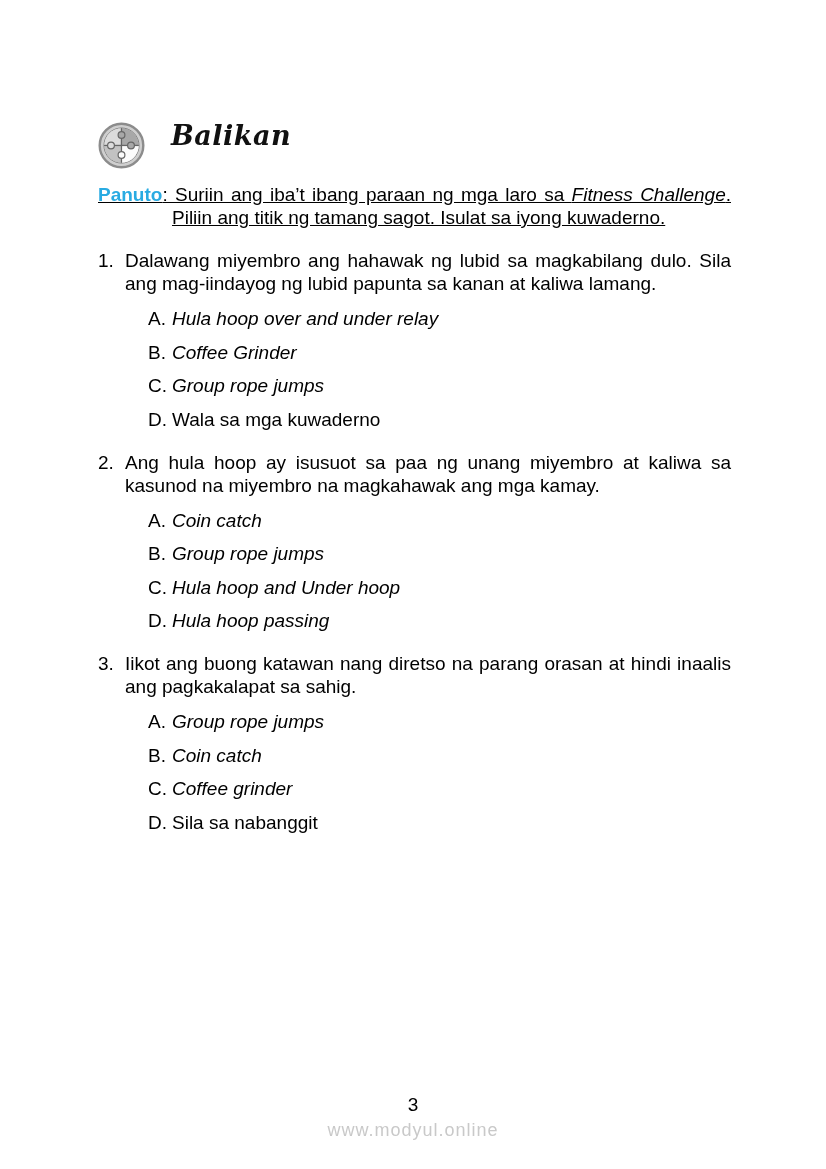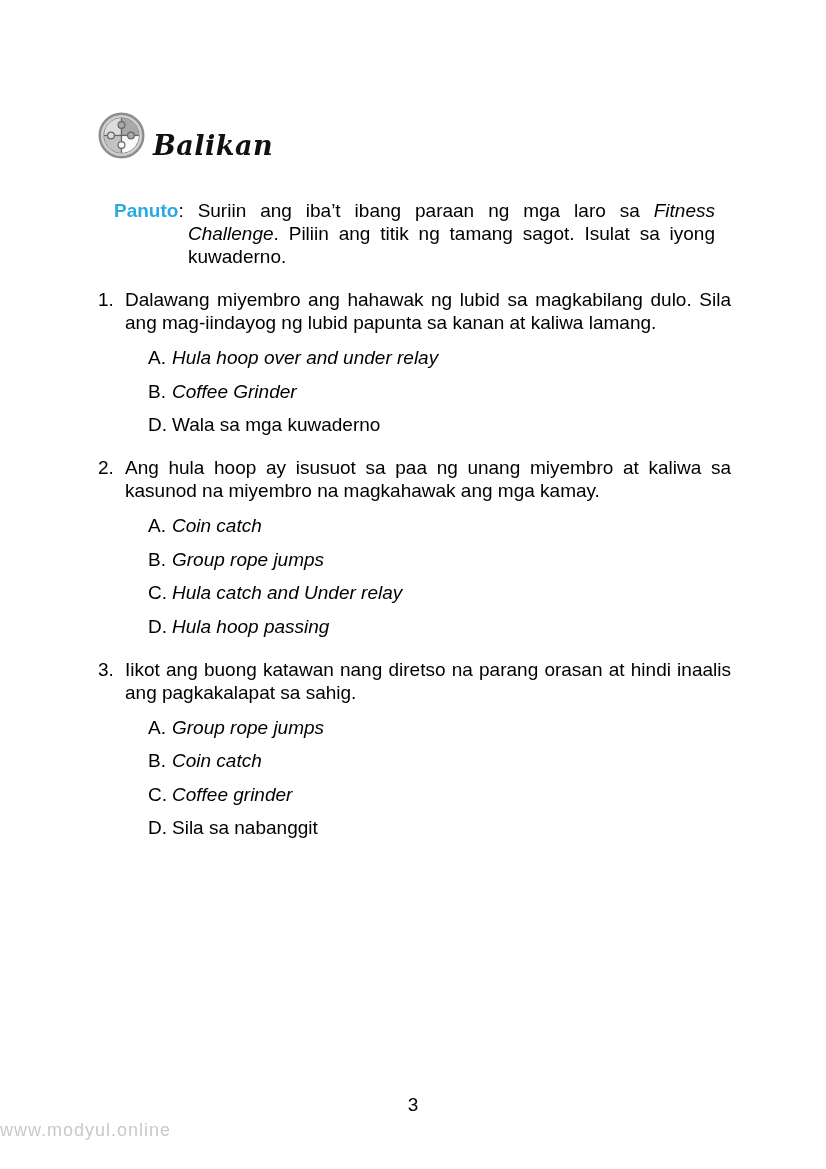--- a/index.html
+++ b/index.html
@@ -11,25 +11,25 @@
     font-family: "Liberation Sans", sans-serif;
     font-size: 19px;
     line-height: 23px;
     color: var(--text, #000000);
     overflow: hidden;
   }
 
   
   .header {
     position: absolute;
-    top: 112px;
+    top: 122px;
     left: 98px;
     display: flex;
-    align-items: flex-end;
-    gap: 8px;
+    align-items: flex-start;
+    gap: 26px;
   }
   .header .icon { display: block; flex: 0 0 auto; }
   .page-title {
     margin: 0;
     font-family: "DejaVu Serif", serif;
     font-style: italic;
     font-weight: bold;
     font-size: 27px;
     line-height: 1;
     color: #111111;
@@ -37,24 +37,25 @@
   }
 
   
   .content {
     position: absolute;
     top: 183px;
     left: 98px;
     width: 633px;
   }
   .panuto {
-    margin: 16px;
+    margin: 0;
     padding-left: 74px;
     text-indent: -74px;
     text-align: justify;
+    text-decoration: underline;
   }
   .panuto-label {
     color: var(--accent, #29abe2);
     font-weight: bold;
   }
   .italic { font-style: italic; }
 
   .question { margin-top: 20px; }
   .q-text {
     margin: 0;
@@ -87,21 +88,21 @@
     width: 826px;
     text-align: center;
     font-size: 19px;
     color: var(--text, #000000);
   }
   .footer-watermark {
     position: absolute;
     top: 1119px;
     left: 0;
     width: 826px;
-    text-align: left;
+    text-align: center;
     font-size: 18px;
     letter-spacing: 1px;
     color: var(--watermark, #c9c9c9);
   }
 </style>
 </head>
 <body>
 
 <div class="page">
 
@@ -130,30 +131,31 @@
 
   <div class="content">
 
     <p class="panuto"><span class="panuto-label">Panuto</span><span>: </span><span>Suriin ang iba’t ibang paraan ng mga laro sa </span><span class="italic">Fitness Challenge</span><span>. Piliin ang titik ng tamang sagot. Isulat sa iyong kuwaderno.</span></p>
 
     <section class="question">
       <p class="q-text"><span class="q-num">1.</span><span>Dalawang miyembro ang hahawak ng lubid sa magkabilang dulo. Sila ang mag-iindayog ng lubid papunta sa kanan at kaliwa lamang.</span></p>
       <ul class="options">
         <li class="option"><span class="opt-letter">A.</span><span class="italic">Hula hoop over and under relay</span></li>
         <li class="option"><span class="opt-letter">B.</span><span class="italic">Coffee Grinder</span></li>
+        <li class="option"><span class="opt-letter">C.</span><span class="italic">Group rope jumps</span></li>
         <li class="option"><span class="opt-letter">D.</span><span>Wala sa mga kuwaderno</span></li>
       </ul>
     </section>
 
     <section class="question">
       <p class="q-text"><span class="q-num">2.</span><span>Ang hula hoop ay isusuot sa paa ng unang miyembro at kaliwa sa kasunod na miyembro na magkahawak ang mga kamay.</span></p>
       <ul class="options">
         <li class="option"><span class="opt-letter">A.</span><span class="italic">Coin catch</span></li>
         <li class="option"><span class="opt-letter">B.</span><span class="italic">Group rope jumps</span></li>
-        <li class="option"><span class="opt-letter">C.</span><span class="italic">Hula catch and Under relay</span></li>
+        <li class="option"><span class="opt-letter">C.</span><span class="italic">Hula hoop and Under hoop</span></li>
         <li class="option"><span class="opt-letter">D.</span><span class="italic">Hula hoop passing</span></li>
       </ul>
     </section>
 
     <section class="question">
       <p class="q-text"><span class="q-num">3.</span><span>Iikot ang buong katawan nang diretso na parang orasan at hindi inaalis ang pagkakalapat sa sahig.</span></p>
       <ul class="options">
         <li class="option"><span class="opt-letter">A.</span><span class="italic">Group rope jumps</span></li>
         <li class="option"><span class="opt-letter">B.</span><span class="italic">Coin catch</span></li>
         <li class="option"><span class="opt-letter">C.</span><span class="italic">Coffee grinder</span></li>

